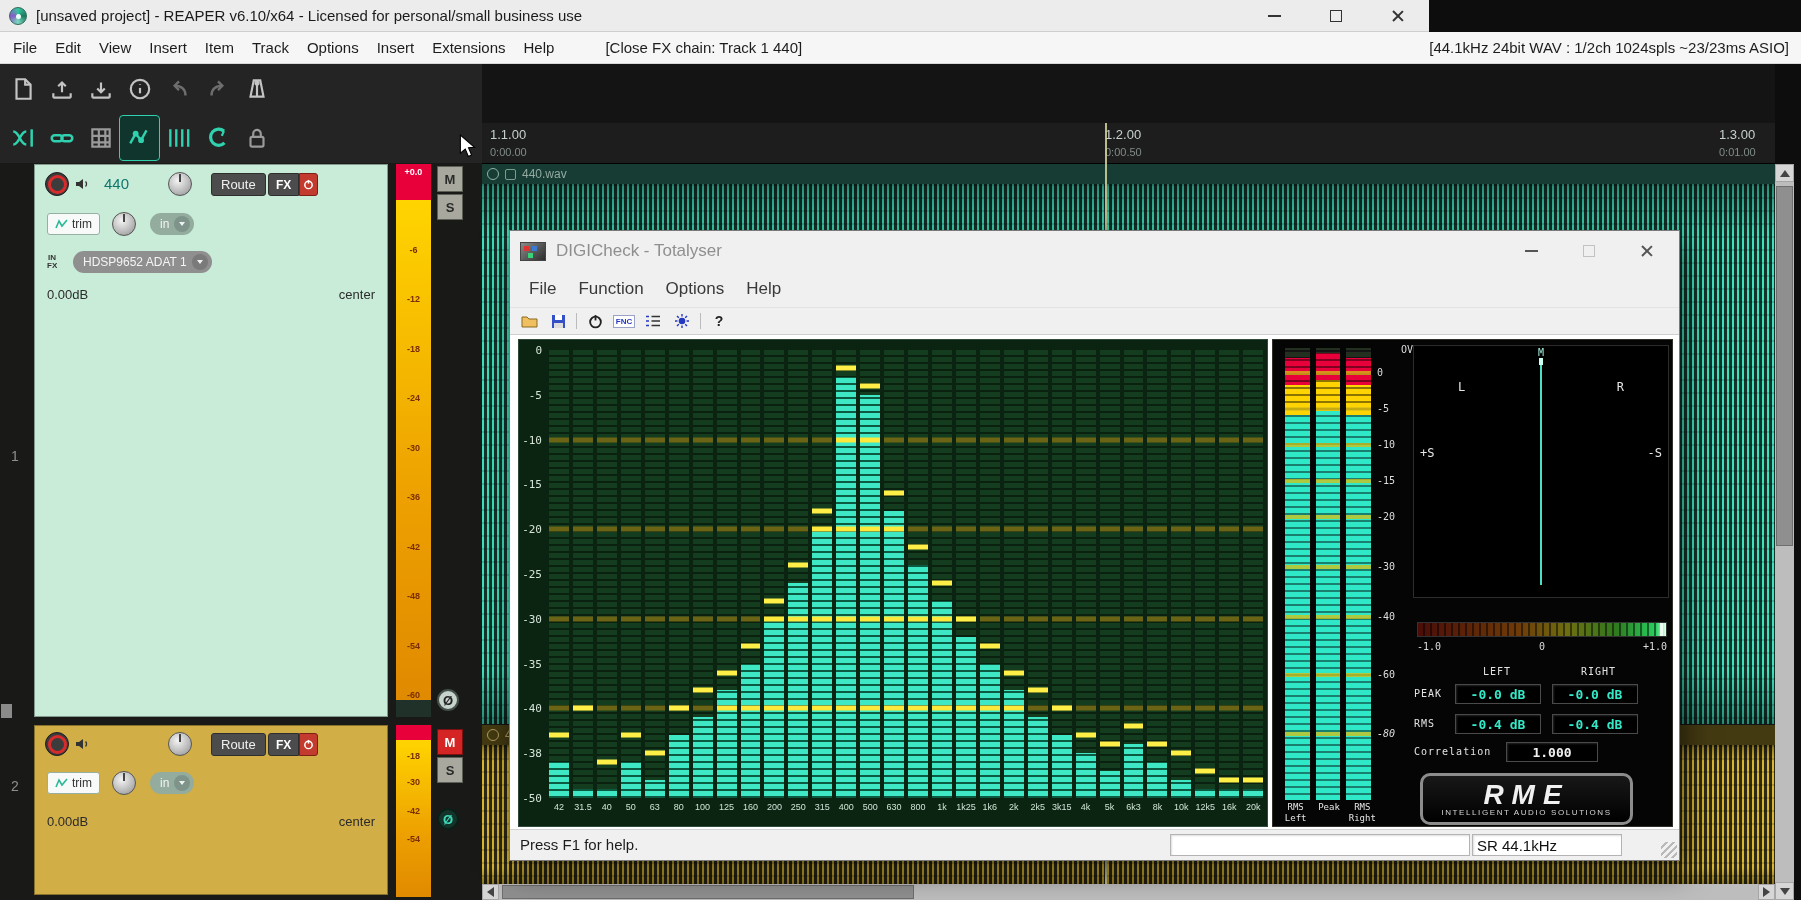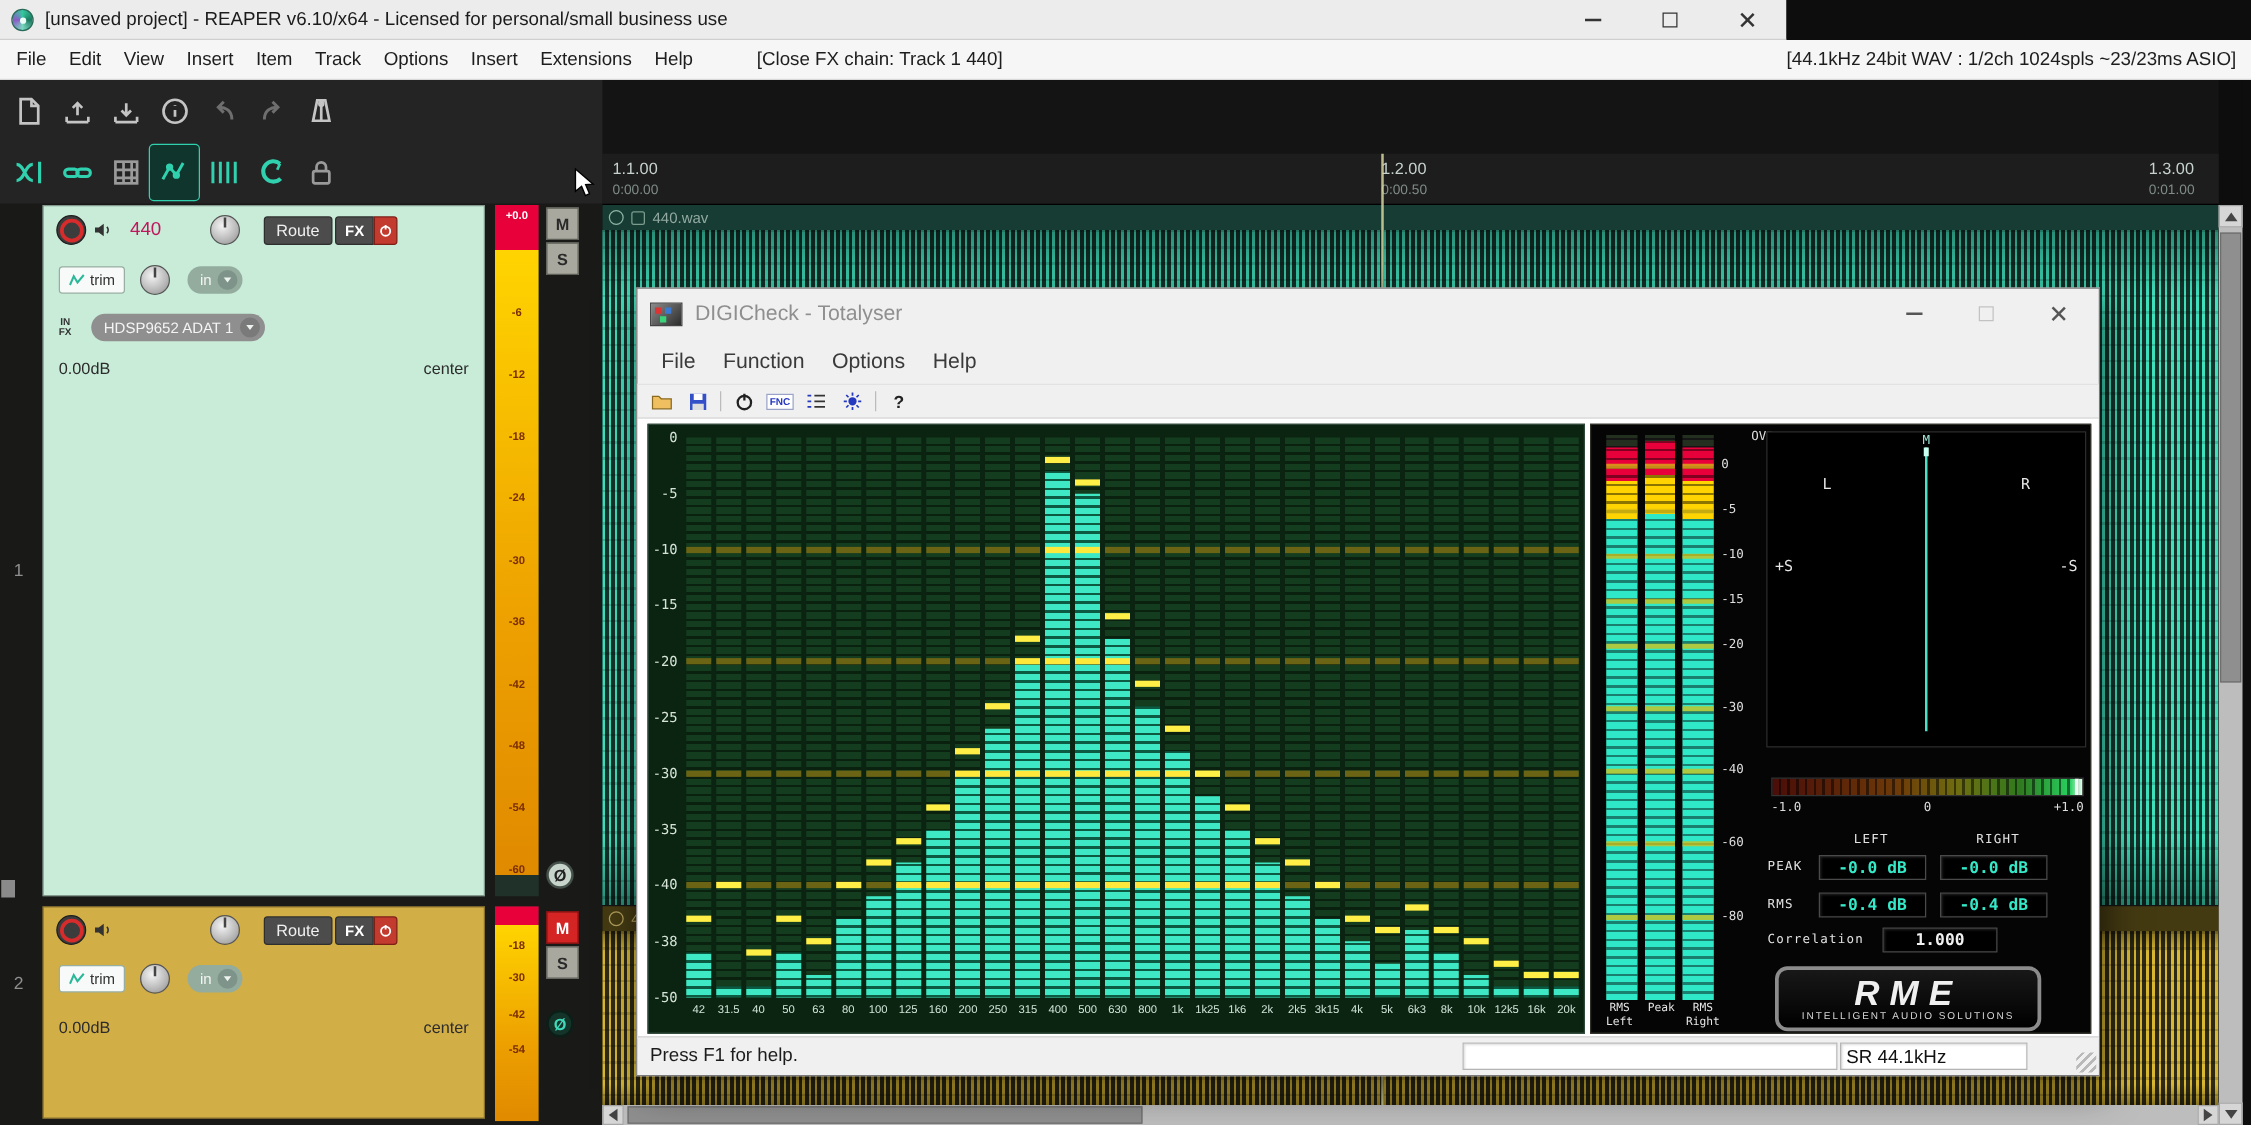--- a/index.html
+++ b/index.html
@@ -270,21 +270,21 @@
   <span class="tracknum" style="left:11px;top:285px">1</span>
   <span class="tracknum" style="left:11px;top:615px">2</span>
   <div style="position:absolute;left:1px;top:541px;width:11px;height:14px;background:#8a8a8a"></div>
 
   <div class="tpanel" style="top:1px;height:553px;background:#c9ecd9">
     <span class="rec" style="left:10px;top:7px"></span>
     <svg class="spk" style="left:39px;top:11px" width="16" height="16" viewBox="0 0 16 16">
         <path d="M2 6v4h3l4 3V3L5 6z" fill="#333"></path>
         <path d="M11.5 5.5a3.5 3.5 0 0 1 0 5" stroke="#333" fill="none" stroke-width="1.3"></path>
       </svg>
-    <span style="position:absolute;left:69px;top:10px;font-size:15px;color:#be185d">440</span>
+    <span style="position:absolute;left:69px;top:10px;font-size:15px;color:#0f766e">440</span>
     <span class="knob" style="left:133px;top:7px"></span>
     <span class="btn-dark" style="left:176px;top:8px">Route</span>
     <span class="fxbtn" style="left:233px;top:8px">
       <span class="fxl">FX</span>
       <span class="fxr">
           <svg width="11" height="11" viewBox="0 0 12 12" fill="none" stroke="#fff" stroke-width="1.6">
             <circle cx="6" cy="6.5" r="4"></circle>
             <path d="M6 1v4"></path>
           </svg>
         </span>
@@ -849,21 +849,21 @@
       <div id="meter-scale">
           <span style="top: 0%; margin-left: 24px;">OVR</span>
           <span style="top: 5%;">0</span>
           <span style="top: 13%;">-5</span>
           <span style="top: 21%;">-10</span>
           <span style="top: 29%;">-15</span>
           <span style="top: 37%;">-20</span>
           <span style="top: 48%;">-30</span>
           <span style="top: 59%;">-40</span>
           <span style="top: 72%;">-60</span>
-          <span style="top: 85%;">-80</span>
+          <span style="top: 85%; font-style: italic;">-80</span>
         </div>
       <div id="vscope">
         <span class="vslab" style="left:44px;top:34px">L</span>
         <span class="vslab" style="right:44px;top:34px">R</span>
         <span class="vslab" style="left:50%;top:1px;transform:translateX(-50%);color:#9fe8d8;font-size:10px">M</span>
         <span class="vslab" style="left:6px;top:100px">+S</span>
         <span class="vslab" style="right:6px;top:100px">-S</span>
         <span id="vsline"></span>
       </div>
       <div id="corrbar">

